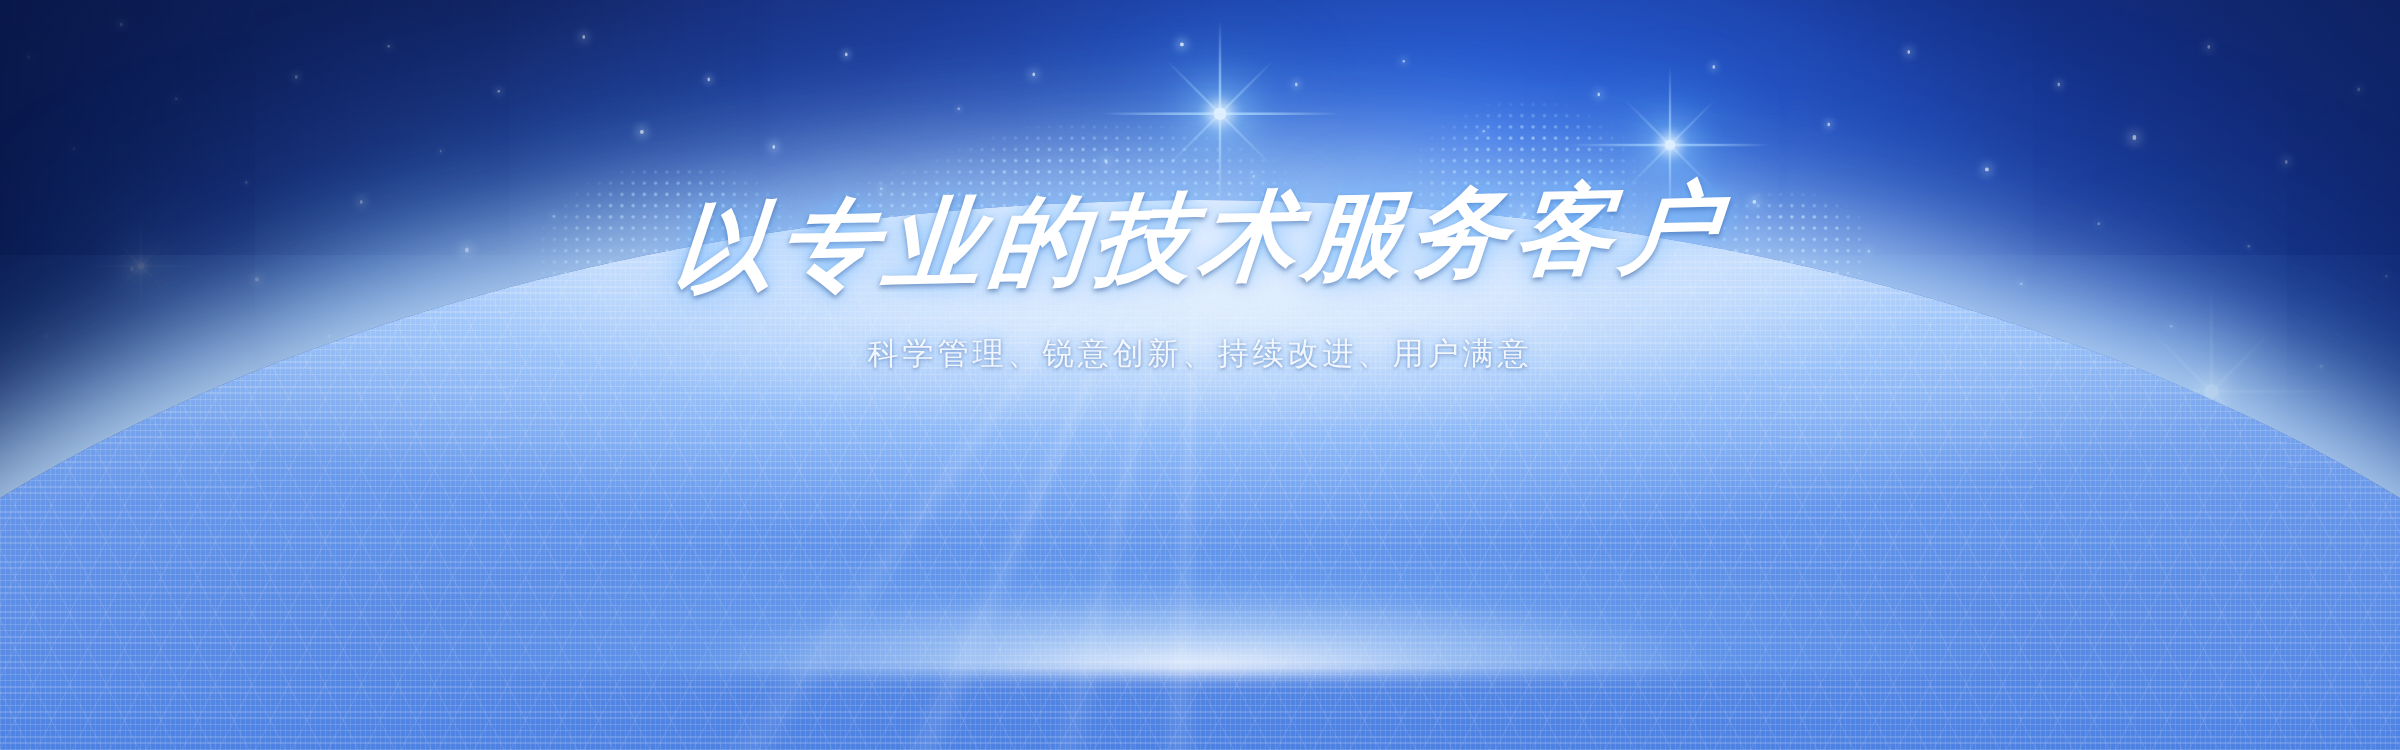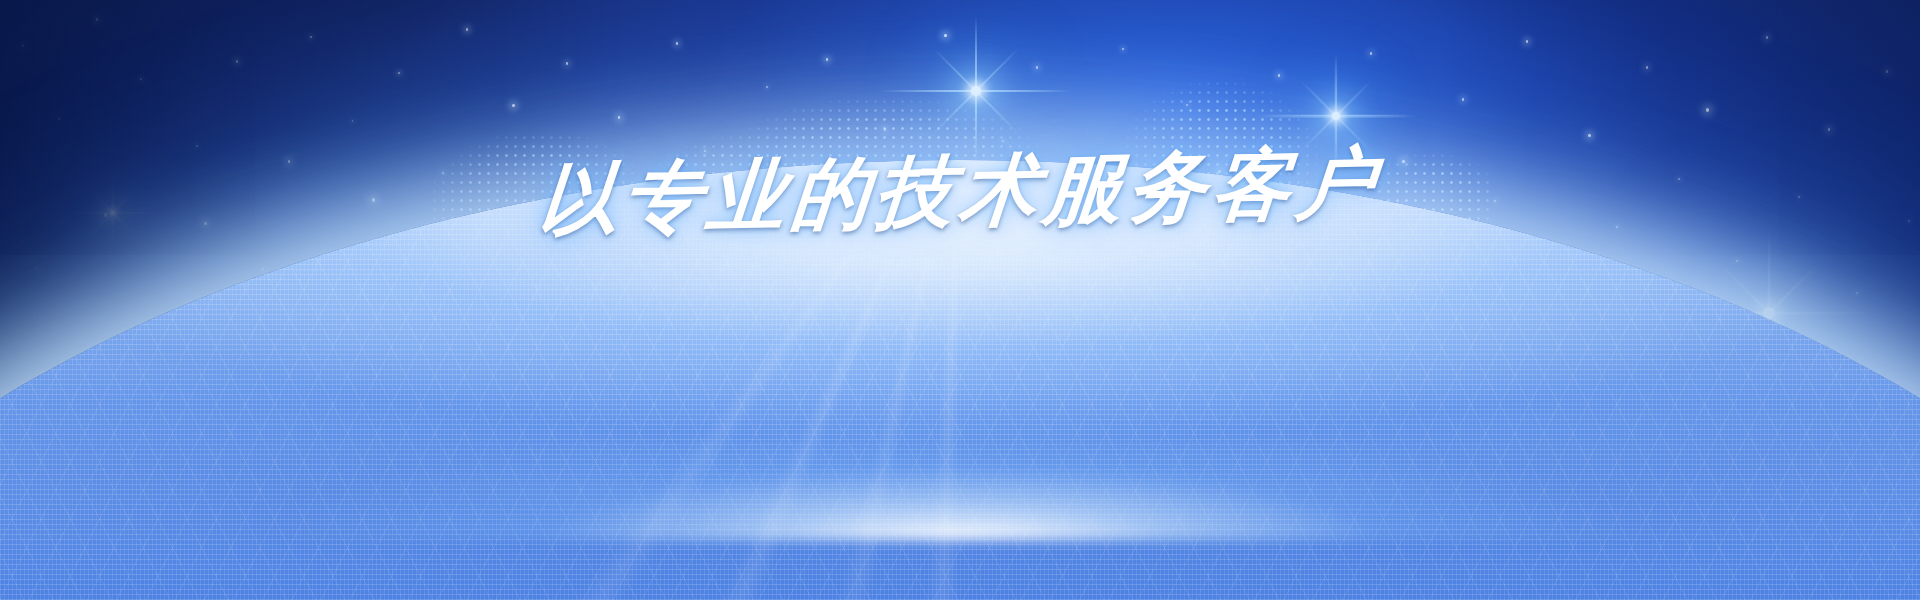--- a/index.html
+++ b/index.html
@@ -352,15 +352,16 @@
 
   <div class="earth">
     <div class="city"></div>
     <div class="roads"></div>
   </div>
   <div class="earth-glow"></div>
   <div class="horizon-bloom"></div>
 
   <div class="copy">
     <h1 class="headline">以专业的技术服务客户</h1>
+    <p class="subtitle">科学管理、锐意创新、持续改进、用户满意</p>
   </div>
 
 </div>
 
 </body></html>

